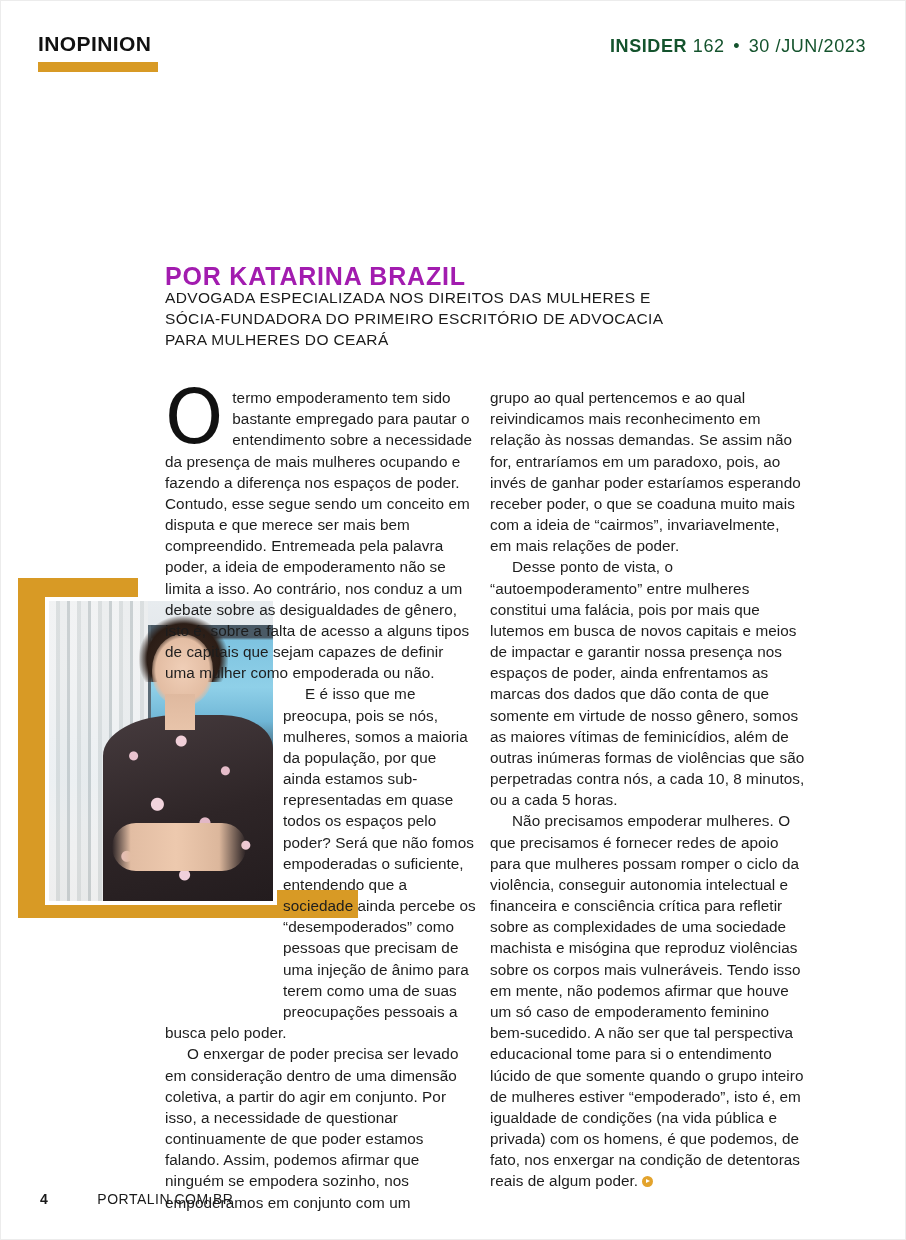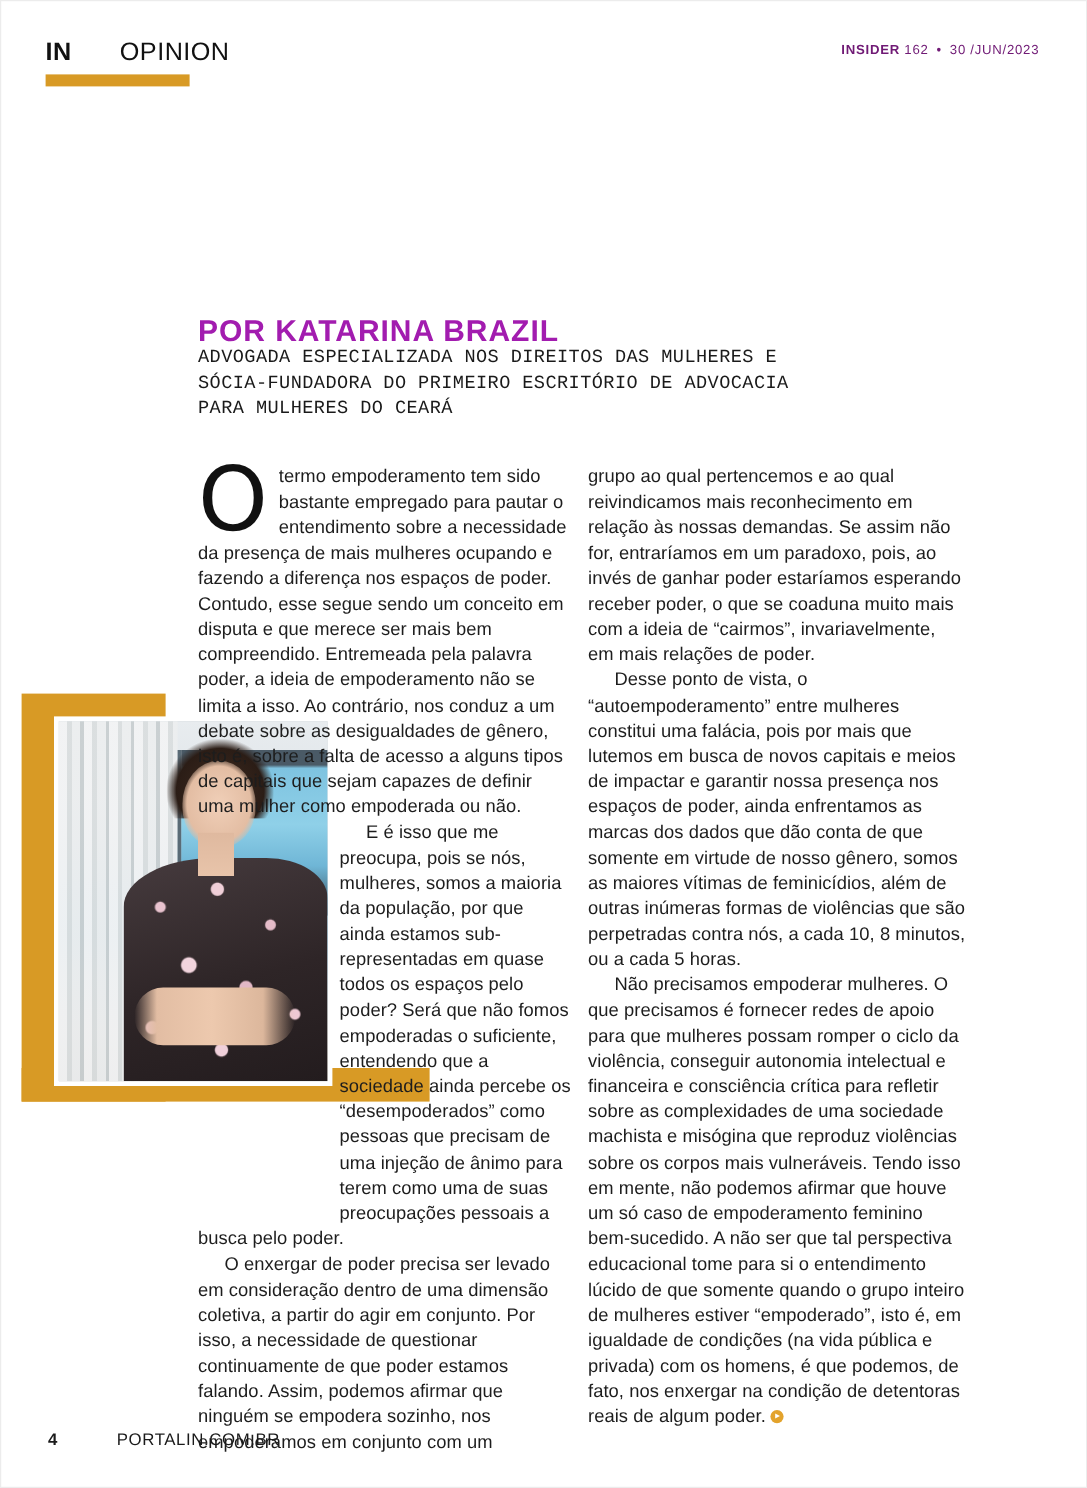--- a/index.html
+++ b/index.html
@@ -22,38 +22,38 @@
   .masthead {
     position: absolute;
     left: 38px;
     top: 32px;
     font-size: 21px;
     letter-spacing: 0.4px;
     color: #111111;
     white-space: nowrap;
   }
   .masthead .mh-bold { font-weight: 700; }
-  .masthead .mh-light { font-weight: 400; margin-left: 40px; }
+  .masthead .mh-light { font-weight: 700; }
 
   .masthead-bar {
     position: absolute;
     left: 38px;
     top: 62px;
     width: 120px;
     height: 10px;
     background: #d89a25;
   }
 
   .issue-line {
     position: absolute;
     right: 40px;
     top: 36px;
-    font-size: 11px;
+    font-size: 18px;
     letter-spacing: 0.6px;
-    color: #701a75;
+    color: #14532d;
     white-space: nowrap;
   }
   .issue-line .is-bold { font-weight: 700; }
   .issue-line .is-reg { font-weight: 400; }
   .issue-line .is-sep { font-weight: 400; padding: 0 3px; }
 
   
   .headline {
     position: absolute;
     left: 165px;
@@ -81,21 +81,21 @@
   .credentials {
     position: absolute;
     left: 165px;
     top: 288px;
     width: 520px;
     font-size: 15.5px;
     line-height: 1.35;
     letter-spacing: 0.35px;
     color: #1a1a1a;
   }
-  .credentials .cr-line { display: block; font-family: Liberation Mono, monospace; }
+  .credentials .cr-line { display: block; }
 
   
   .col {
     position: absolute;
     font-size: 15.3px;
     line-height: 1.385;
     color: #1d1d1d;
     letter-spacing: 0.05px;
   }
   .col-left {

